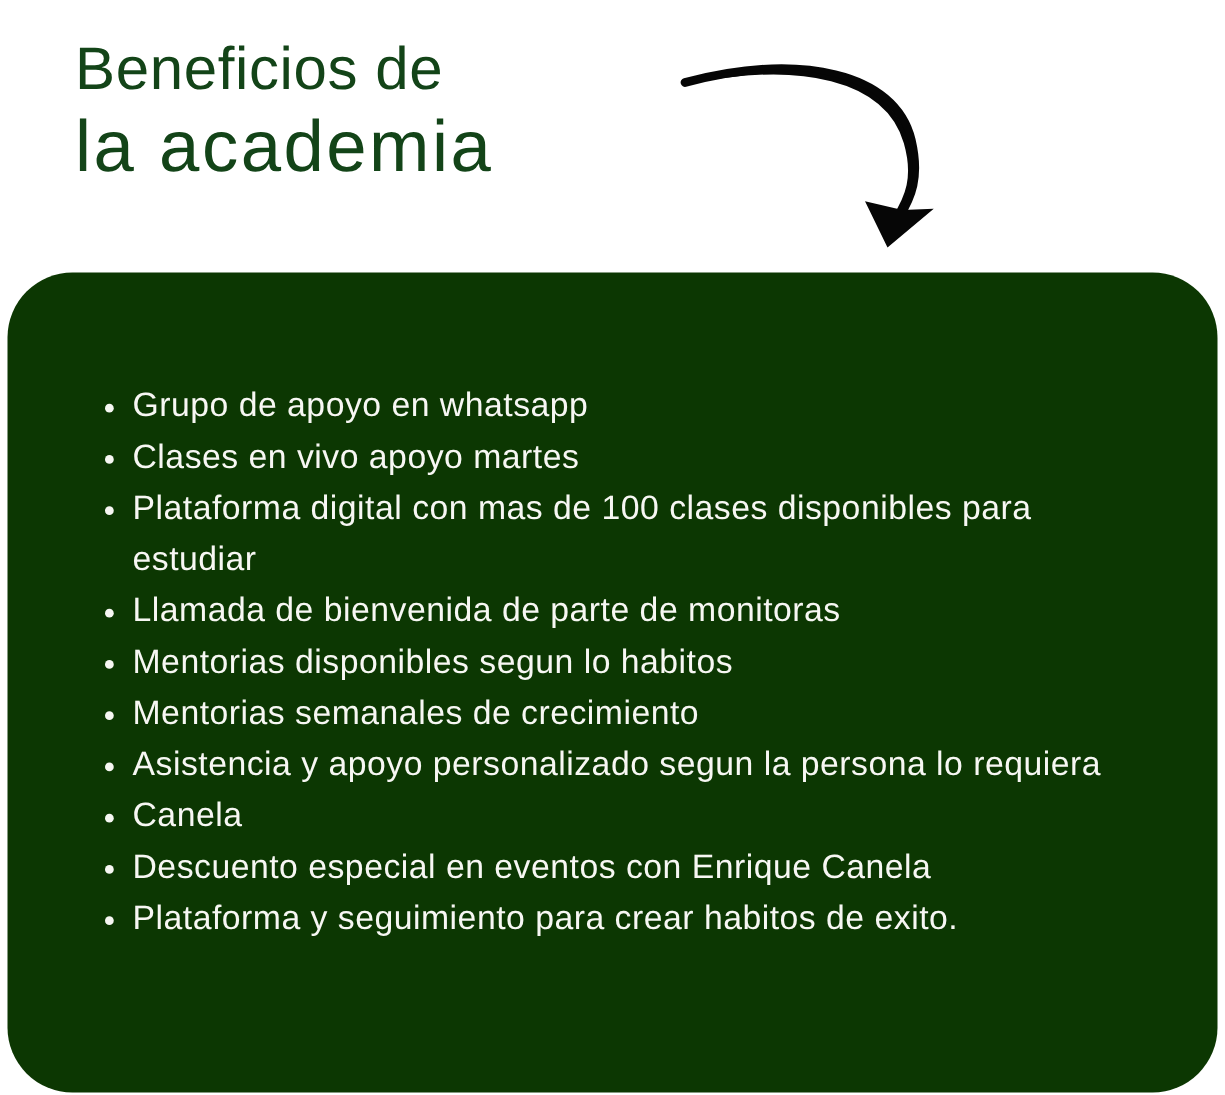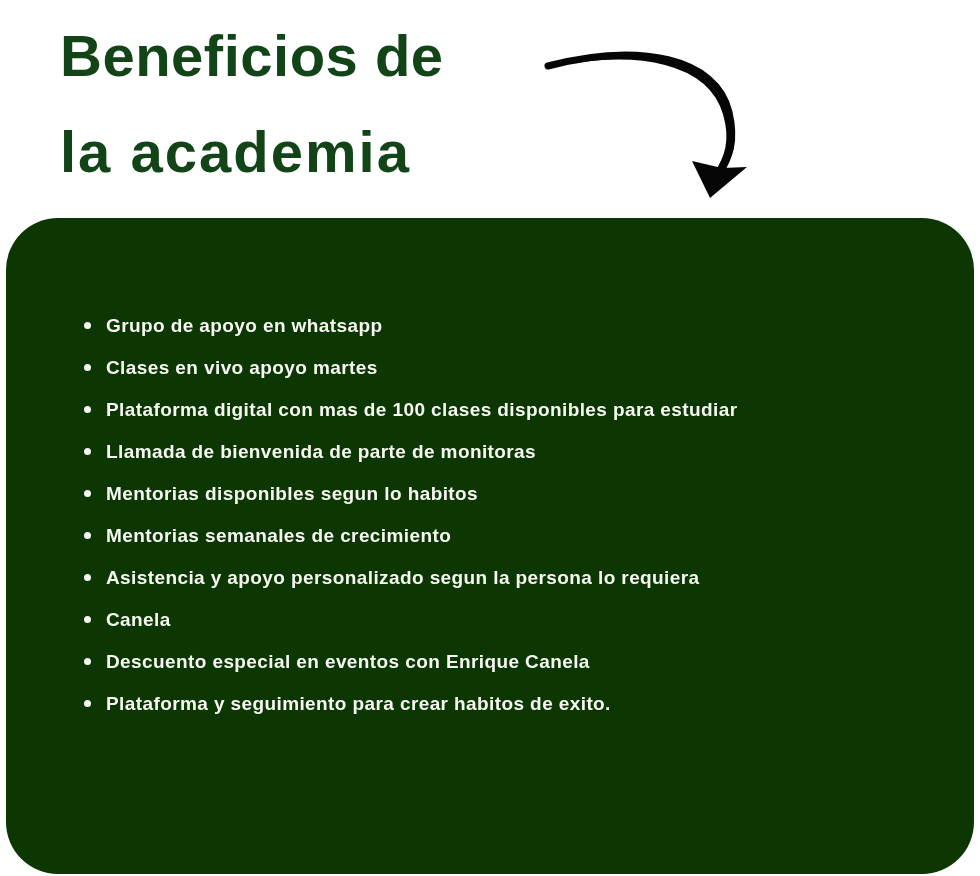--- a/index.html
+++ b/index.html
@@ -19,34 +19,33 @@
     overflow: hidden;
     font-family: "Liberation Sans", sans-serif;
   }
   .headline {
     position: absolute;
     left: 60px;
     top: 24px;
   }
   .headline-line1 {
     display: block;
-    font-size: 58px;
+    font-size: 48px;
     line-height: 64px;
-    font-weight: 700;
+    font-weight: 400;
     letter-spacing: 0.5px;
     color: var(--title-color);
   }
   .headline-line2 {
     display: block;
     font-size: 58px;
     line-height: 60px;
-    font-weight: 700;
+    font-weight: 400;
     letter-spacing: 2px;
     color: var(--title-color);
-    margin-top: 34px;
   }
   .arrow-svg {
     position: absolute;
     left: 0;
     top: 0;
     width: 980px;
     height: 876px;
     pointer-events: none;
   }
   .benefits-card {
@@ -55,22 +54,22 @@
     top: 218px;
     width: 968px;
     height: 656px;
     background: var(--card-bg);
     border-radius: 52px;
   }
   .benefits-list {
     list-style: disc;
     color: var(--bullet-color);
     padding: 86px 80px 0 98px;
-    font-size: 19px;
-    font-weight: 700;
+    font-size: 27px;
+    font-weight: 400;
     letter-spacing: 0.4px;
     line-height: 41px;
   }
   .benefits-list li {
     padding-left: 2px;
   }
   .benefits-list li::marker {
     font-size: 22px;
   }
 </style>

